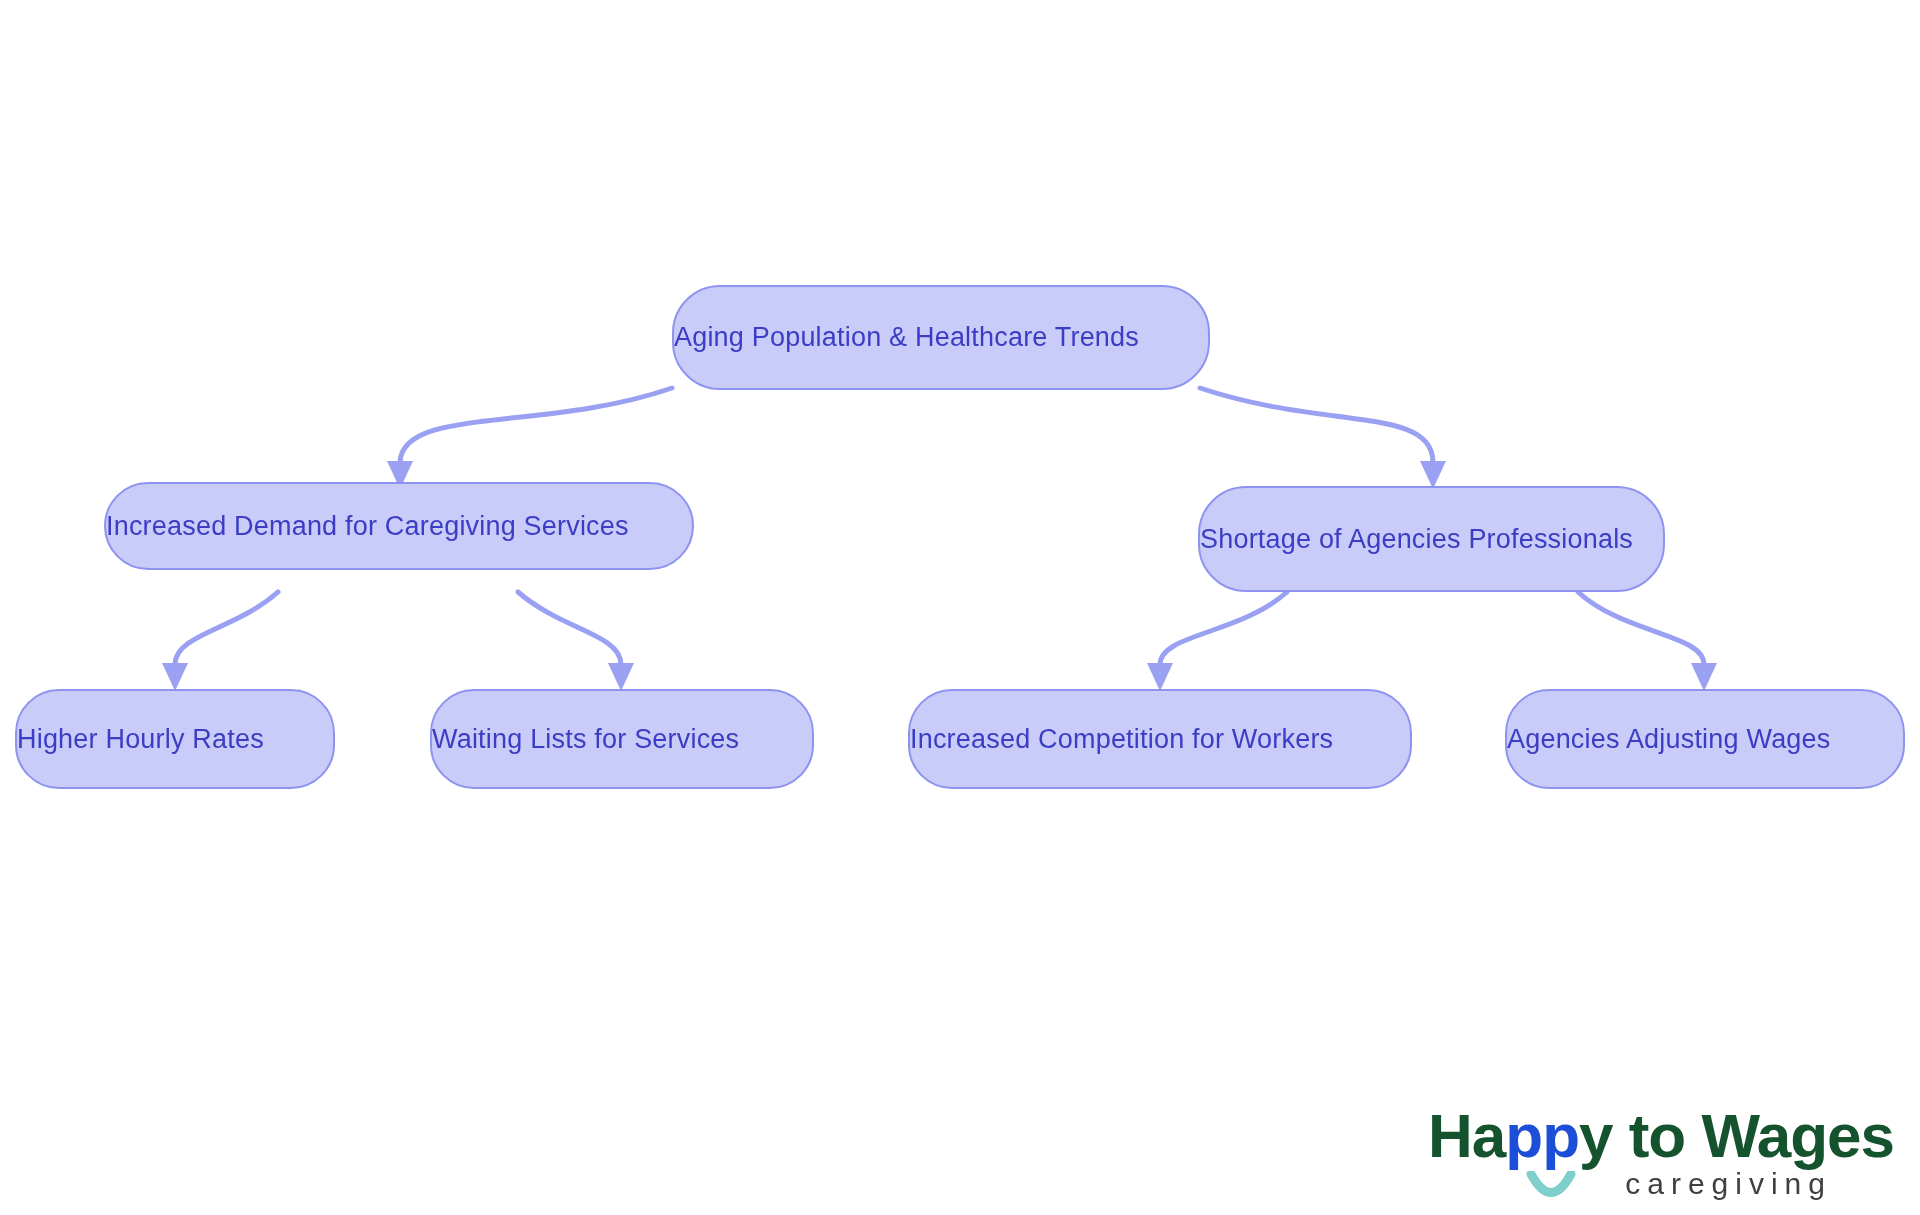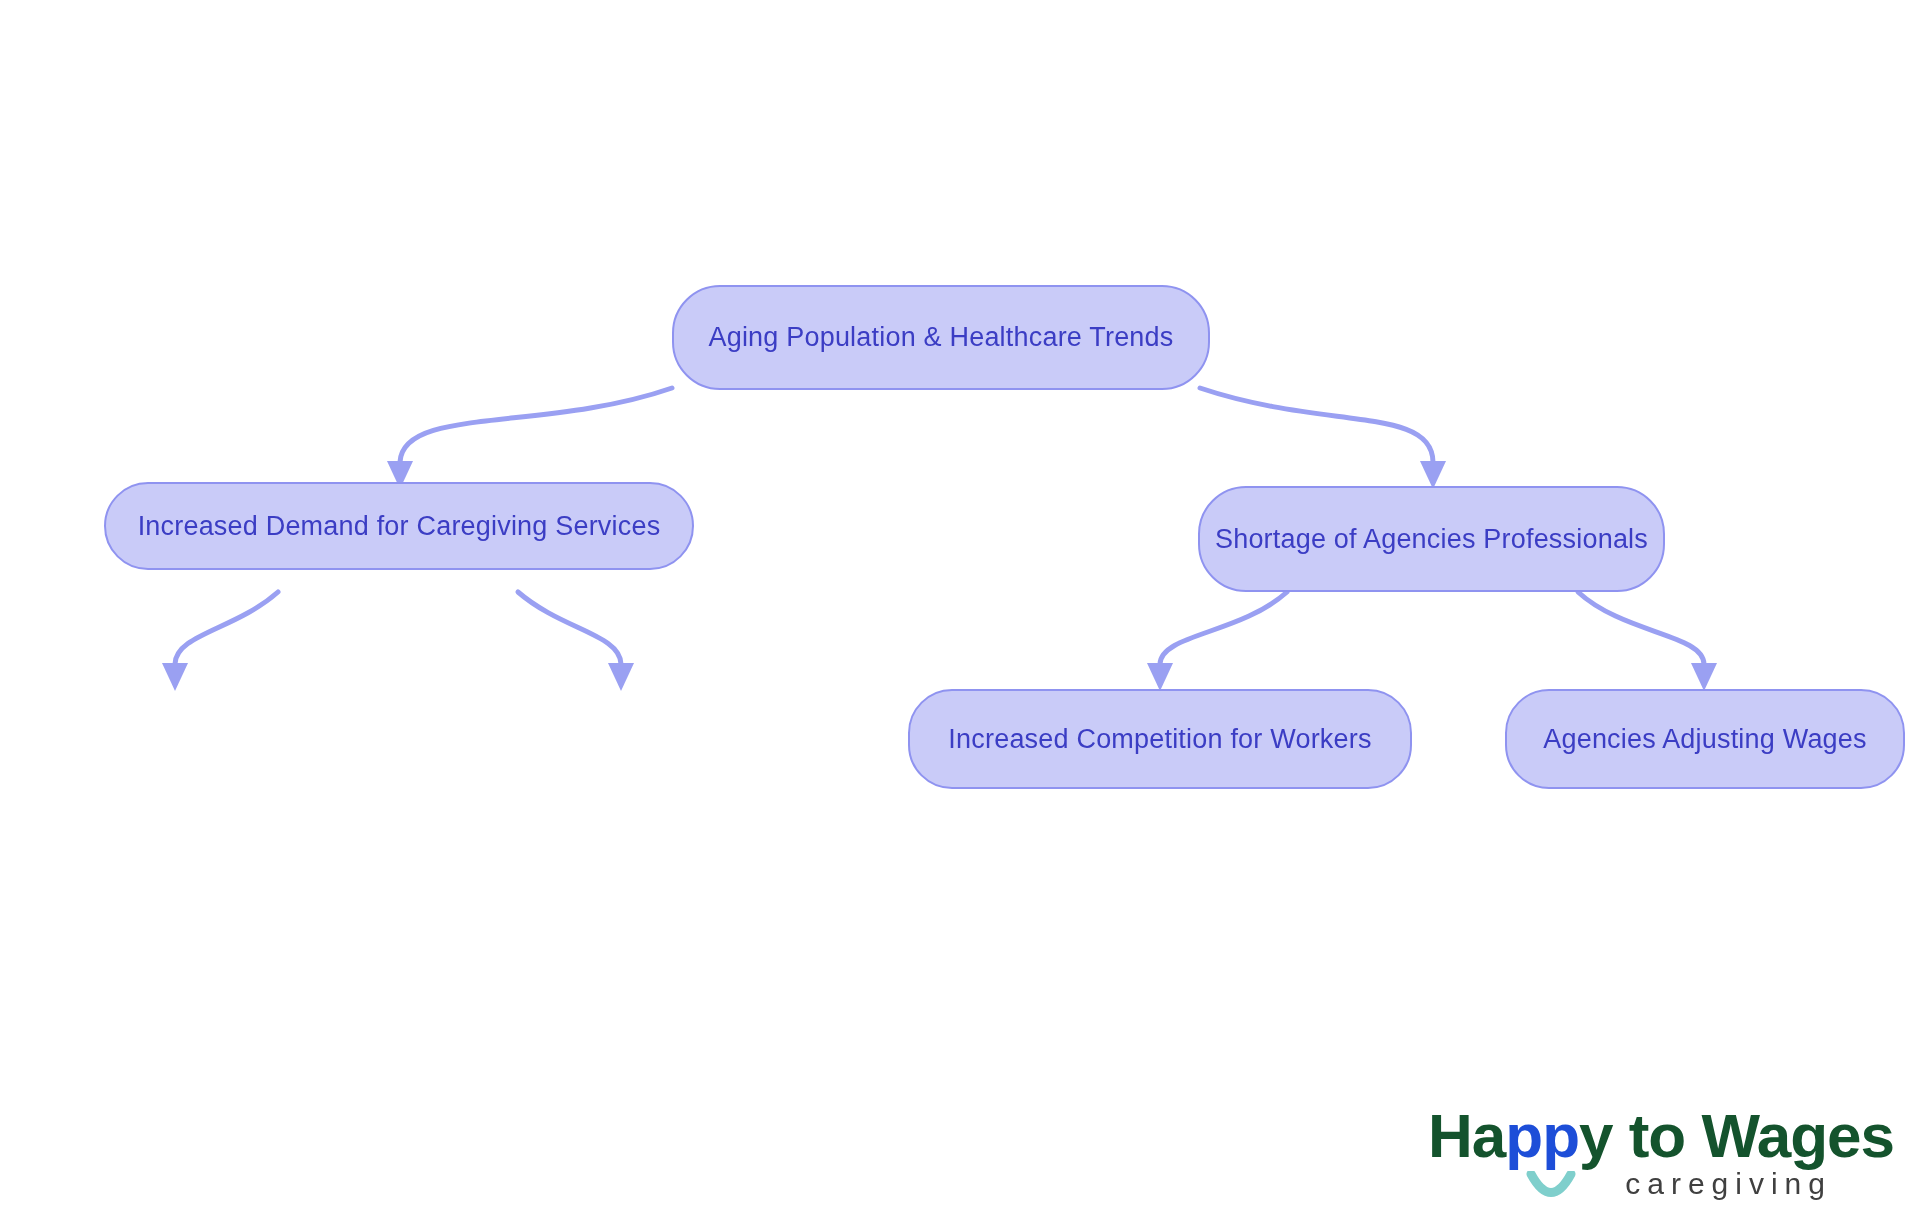--- a/index.html
+++ b/index.html
@@ -23,21 +23,21 @@
     pointer-events: none;
   }
   .node {
     position: absolute;
     box-sizing: border-box;
     background: #c9cbf8;
     border: 2px solid #8f93f0;
     border-radius: 48px;
     display: flex;
     align-items: center;
-    justify-content: center;
+    justify-content: flex-start;
     text-align: center;
     color: #3b3dc4;
     font-size: 27px;
     letter-spacing: 0.2px;
     white-space: nowrap;
   }
   .node-root       { left: 672px;  top: 285px; width: 538px; height: 105px; }
   .node-demand     { left: 104px;  top: 462px; width: 590px; height: 88px; margin-top: 20px; }
   .node-shortage   { left: 1198px; top: 486px; width: 467px; height: 106px; }
   .node-rates      { left: 15px;   top: 689px; width: 320px; height: 100px; border-radius: 44px; }
@@ -110,21 +110,27 @@
   </div>
 
   <div class="node node-demand">
     <span>Increased Demand for Caregiving Services</span>
   </div>
 
   <div class="node node-shortage">
     <span>Shortage of Agencies Professionals</span>
   </div>
 
+  <div class="node node-rates">
+    <span>Higher Hourly Rates</span>
+  </div>
 
+  <div class="node node-waiting">
+    <span>Waiting Lists for Services</span>
+  </div>
 
   <div class="node node-competition">
     <span>Increased Competition for Workers</span>
   </div>
 
   <div class="node node-wages">
     <span>Agencies Adjusting Wages</span>
   </div>
 
   <div class="logo">

